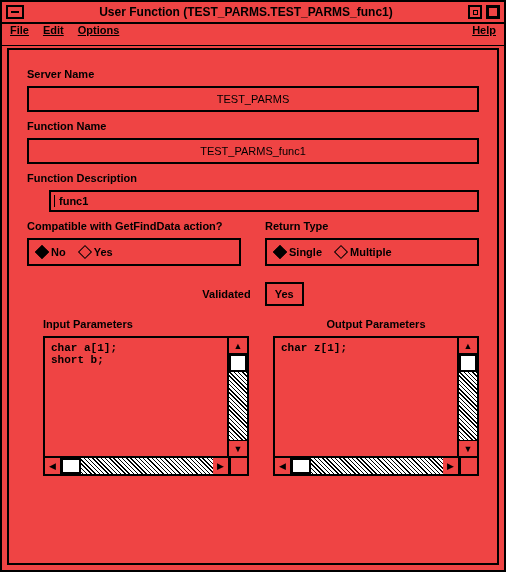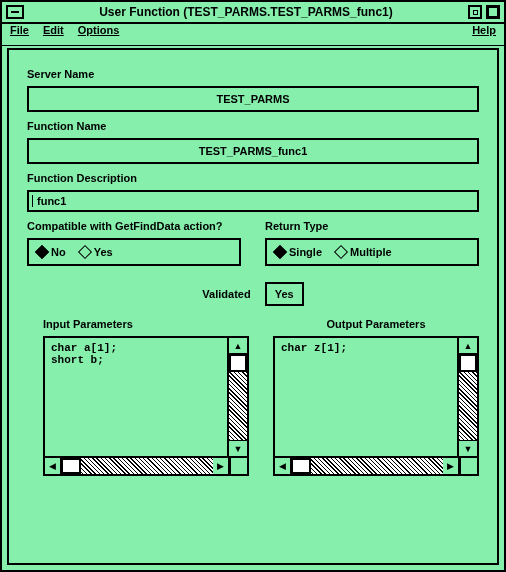--- a/index.html
+++ b/index.html
@@ -7,21 +7,21 @@
     margin: 0; padding: 0;
     background: #fff;
     font-family: "Lucida Grande", "Helvetica Neue", Arial, sans-serif;
     font-size: 11px;
     color: #000;
   }
   .window {
     width: 506px; height: 572px;
     border: 2px solid #000;
     position: relative;
-    background: #86efac;
+    background: #ef4444;
   }
   .titlebar {
     display: flex;
     align-items: center;
     height: 22px;
     border-bottom: 2px solid #000;
     padding: 0 2px;
   }
   .ctrl-box {
     width: 18px; height: 14px;
@@ -73,30 +73,31 @@
     border: 2px solid #000;
   }
   .client {
     padding: 10px 18px;
   }
   .label { font-weight: bold; font-size: 11px; margin: 8px 0 6px 0; }
   .field-box {
     border: 2px solid #000;
     height: 26px;
     display: flex; align-items:center; justify-content:center;
-    font-weight: bold;
+    font-weight: normal;
     margin-bottom: 6px;
   }
   .input-box {
     border: 2px solid #000;
     height: 22px;
     display:flex; align-items:center;
     padding: 0 4px;
     font-weight: bold;
     position: relative;
+    margin-left: 22px;
   }
   .input-box::before {
     content: "";
     position: absolute;
     left: 3px; top: 3px; bottom: 3px;
     width: 1px; background: #000;
   }
   .input-box span { margin-left: 4px; }
 
   .row {

